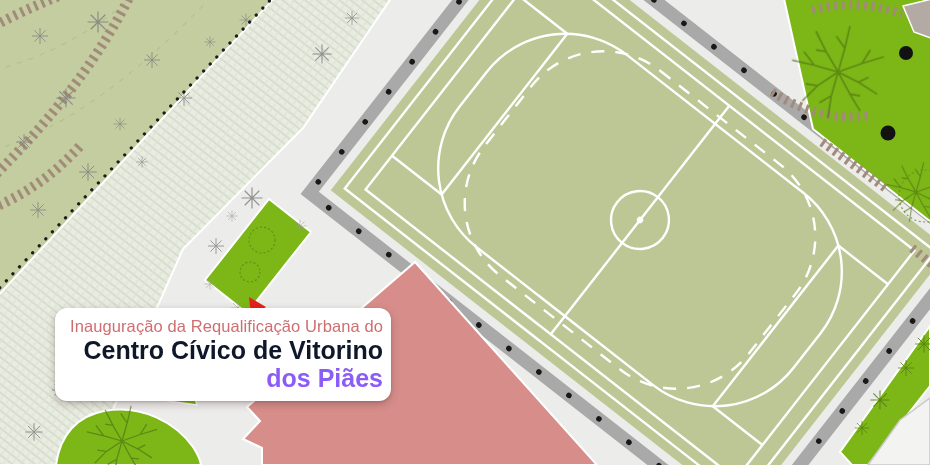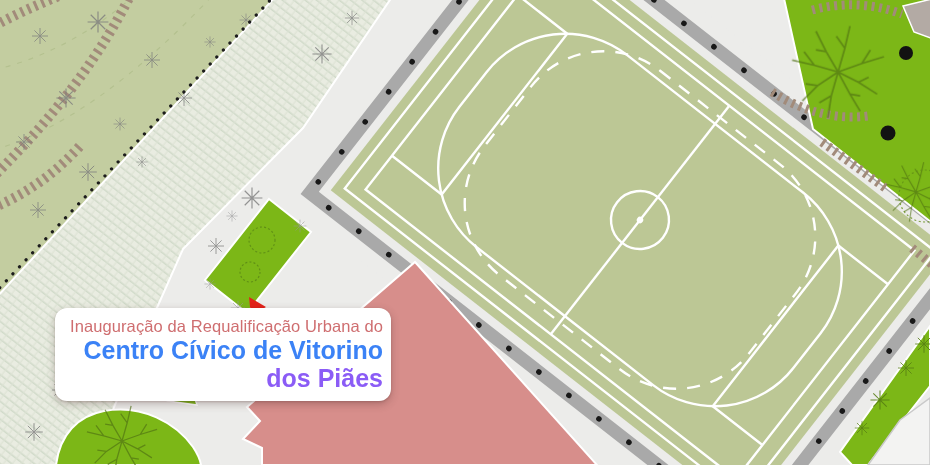--- a/index.html
+++ b/index.html
@@ -143,17 +143,17 @@
     <g stroke="#4f7013" stroke-width="1" fill="none" opacity="0.65">
       <use href="#btree" transform="translate(122,441) scale(1.3)"></use>
     </g>
   </g>
 
   <polygon points="415,262 597,465 262,465 262,448 243,439 260,421 247,407" fill="#d78e8b" stroke="#ffffff" stroke-width="2"></polygon>
 </svg>
 
   <div class="card">
     <div class="sub" style="color: rgb(207, 110, 112);">Inauguração da Requalificação Urbana do</div>
-    <div class="ttl" style="color: #3b82f6;">Centro Cívico de Vitorino</div>
+    <div class="ttl" style="color: #0f172a;">Centro Cívico de Vitorino</div>
     <div class="ttl" style="color: #8b5cf6;">dos Piães</div>
   </div>
 
 </div>
 
 </body></html>

